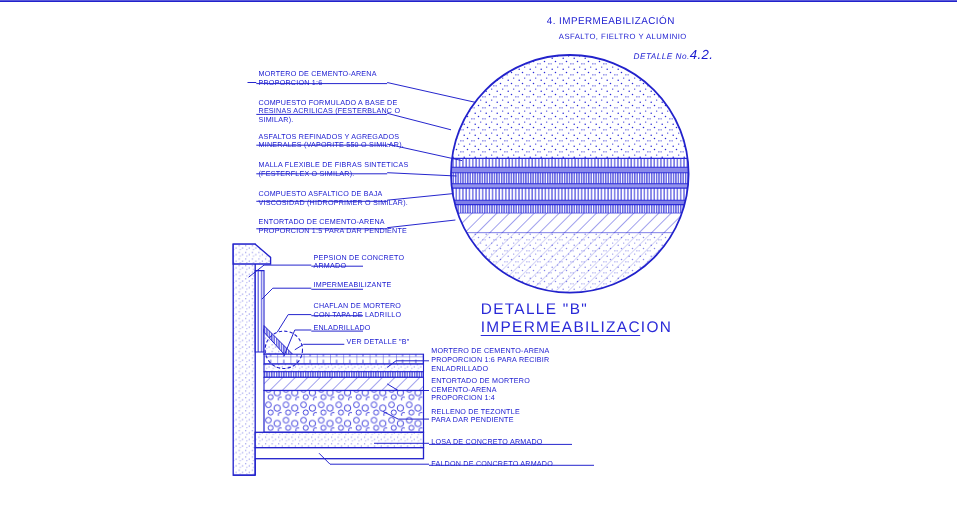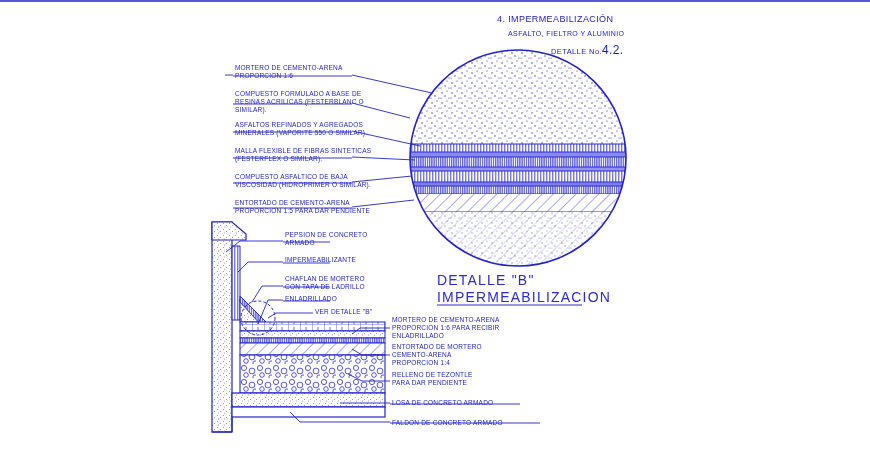--- a/index.html
+++ b/index.html
@@ -65,21 +65,21 @@
     height: 471px;
   }
 </style>
 </head>
 <body>
 
 <div id="canvas">
 
   <div class="title-main" style="left:497px; top:14px;">4.  IMPERMEABILIZACIÓN</div>
   <div class="title-sub" style="left:508px; top:30px;">ASFALTO, FIELTRO Y ALUMINIO</div>
-  <div class="title-det" style="left:551px; top:43px;">
+  <div class="title-det" style="left:576px; top:43px;font-style:italic;">
     <span>DETALLE No.</span><span class="big">4.2.</span>
   </div>
 
   <div class="lbl" style="left:235px; top:64px;">MORTERO DE CEMENTO-ARENA
 PROPORCION 1:6</div>
   <div class="lbl" style="left:235px; top:90px;">COMPUESTO FORMULADO A BASE DE
 RESINAS ACRILICAS (FESTERBLANC O
 SIMILAR).</div>
   <div class="lbl" style="left:235px; top:121px;">ASFALTOS REFINADOS Y AGREGADOS
 MINERALES (VAPORITE 550 O SIMILAR).</div>

